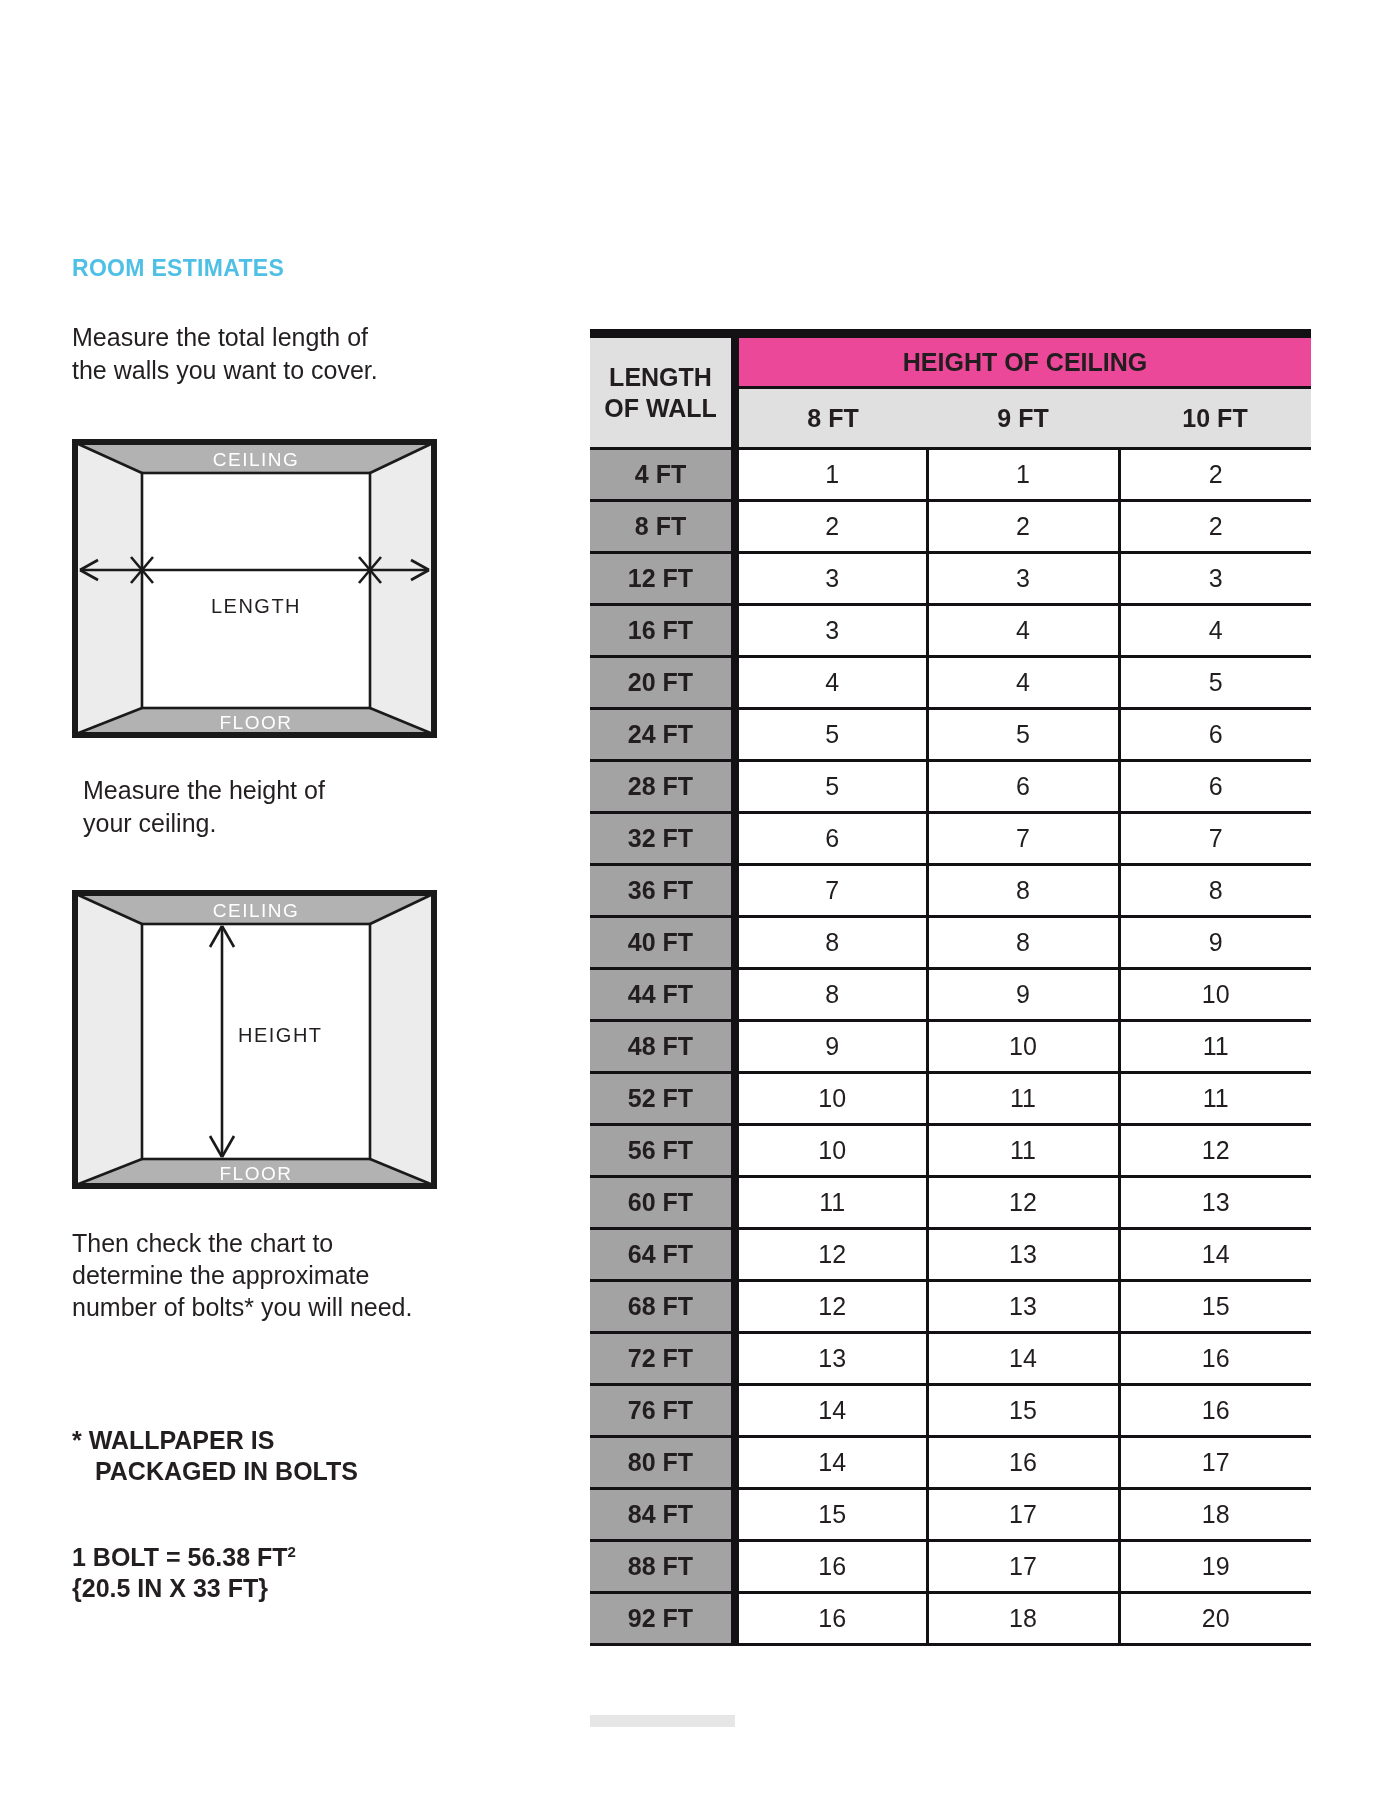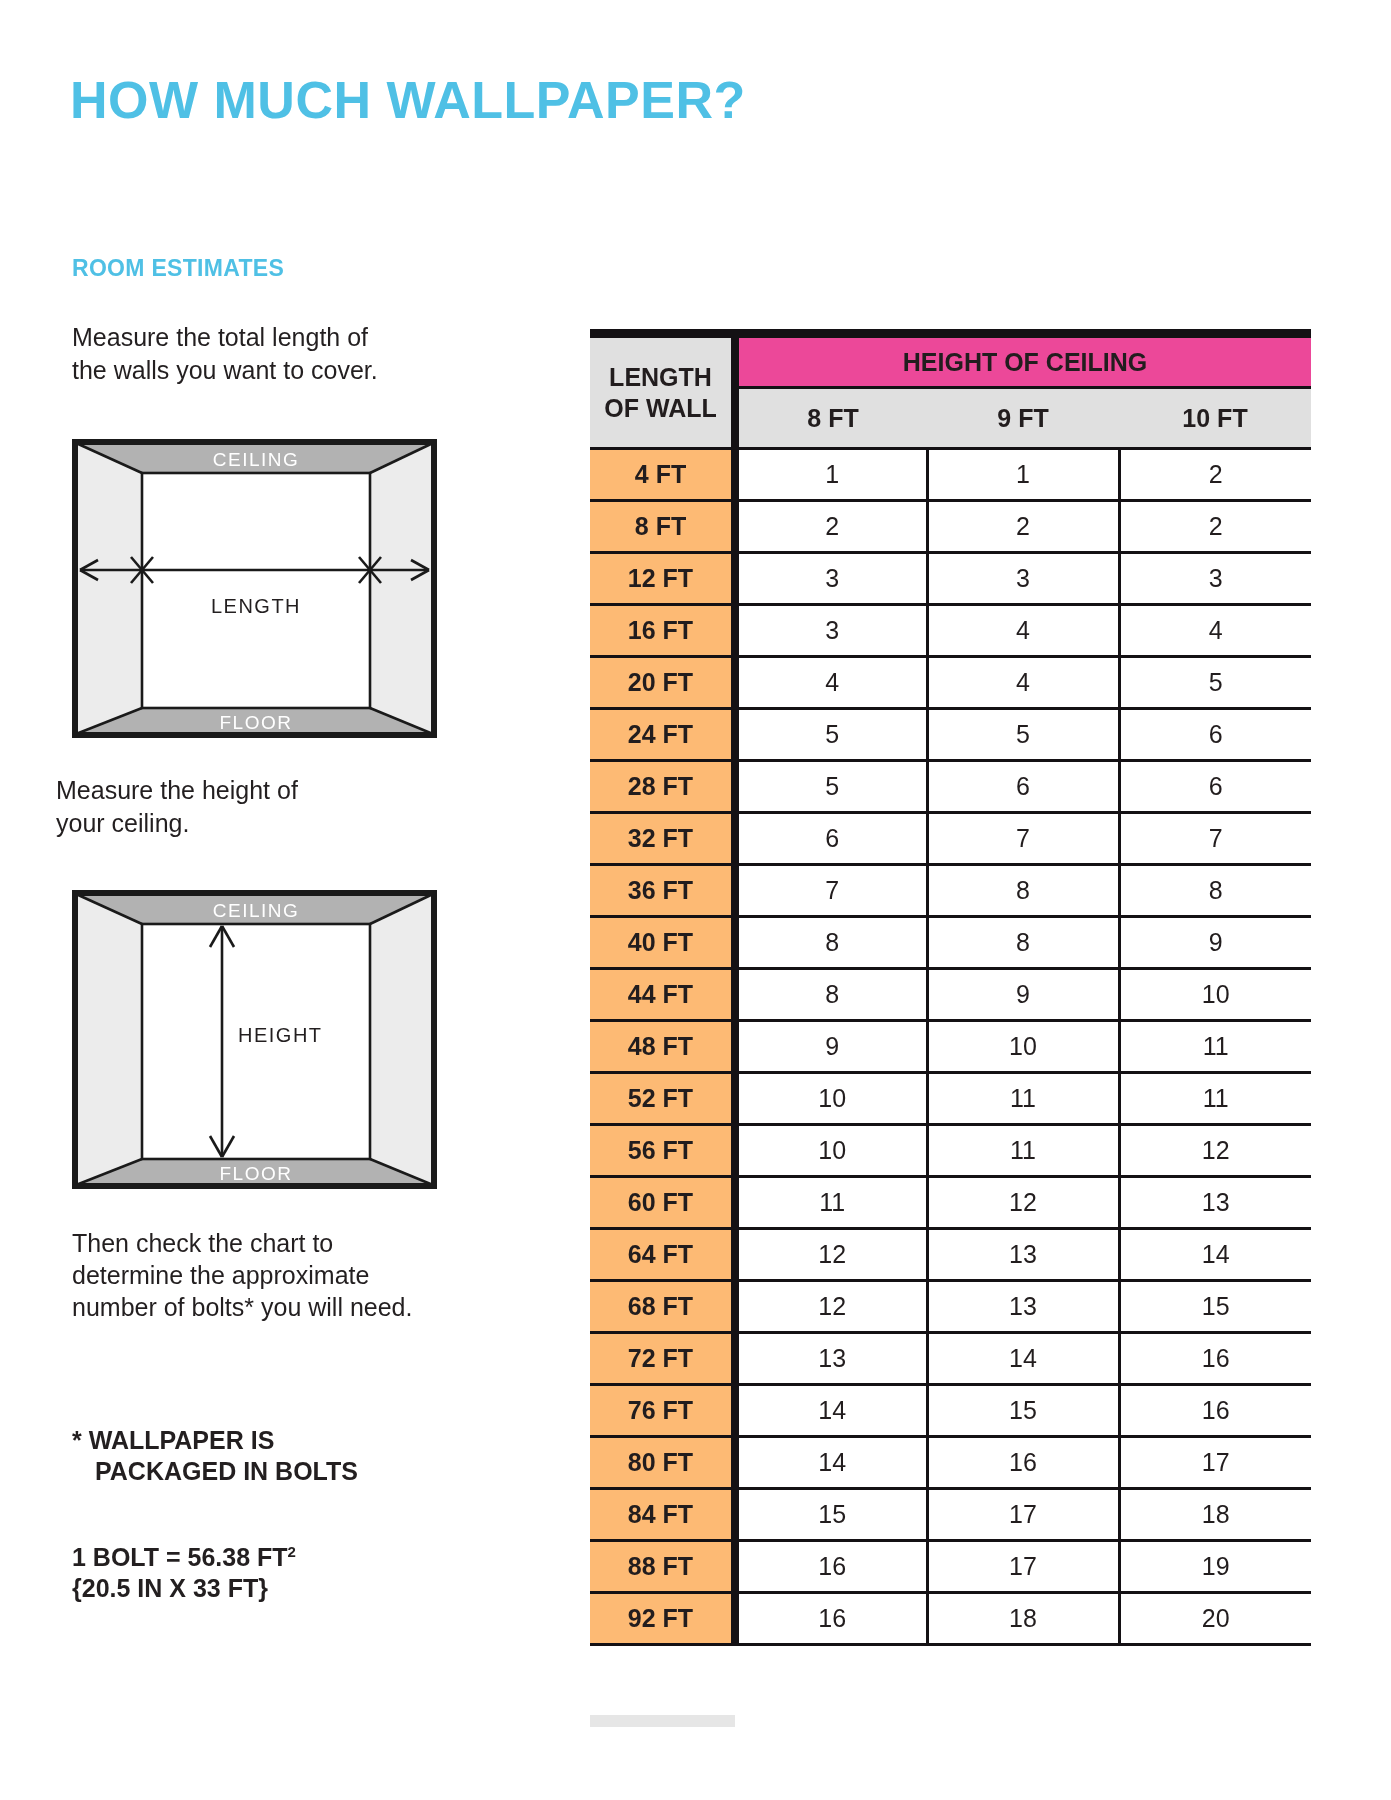--- a/index.html
+++ b/index.html
@@ -16,21 +16,21 @@
   }
   .section-heading {
     font-size:23px; font-weight:700; color:#4fc0e5; letter-spacing:0.3px;
     white-space:nowrap;
   }
   .room-heading { left:72px; top:255px; }
   .table-heading { left:590px; top:255px; width:721px; text-align:center; }
   .body-text { font-size:25px; line-height:33px; color:#231f20; }
   .body-text span { display:block; }
   .p1 { left:72px; top:321px; }
-  .p2 { left:56px; top:774px; }
+  .p2 { left:83px; top:774px; }
   .p3 { left:72px; top:1227px; line-height:32px; }
   .footnote { left:72px; top:1425px; font-size:25px; line-height:31px; font-weight:700; }
   .footnote .indent { display:block; margin-left:23px; }
   .boltinfo { left:72px; top:1542px; font-size:25px; line-height:31px; font-weight:700; }
   .boltinfo span { display:block; }
   .boltinfo sup { font-size:60%; line-height:0; }
   .diagram1 { left:72px; top:439px; }
   .diagram2 { left:72px; top:890px; }
   svg text {
     font-family:"Liberation Sans","DejaVu Sans",sans-serif;
@@ -50,36 +50,35 @@
     border-bottom:3px solid #141114;
   }
   .bolts-table .corner {
     background:#e0e0e0; font-weight:700;
     border-right:8px solid #141114; line-height:31px;
   }
   .bolts-table .corner span { display:block; }
   .bolts-table .group-head { background:#ec4899; font-weight:700; height:48px; }
   .bolts-table .col-head { background:#e0e0e0; font-weight:700; height:58px; }
   .bolts-table .lbl {
-    background:#fdba74; font-weight:700;
+    background:#a3a3a3; font-weight:700;
     border-right:8px solid #141114;
   }
   .bolts-table tbody tr { height:52px; }
   .bolts-table .val { background:#ffffff; font-weight:400; }
   .bolts-table .sep { border-left:3px solid #141114; }
   .table-foot-strip {
     left:590px; top:1715px; width:145px; height:12px; background:#e6e6e6;
   }
 </style>
 </head>
 <body>
 
 <div class="page">
 
-  <div class="abs page-title">HOW MUCH WALLPAPER?</div>
 
   <div class="abs section-heading room-heading">ROOM ESTIMATES</div>
 
   <div class="abs body-text p1">
     <span>Measure the total length of</span>
     <span>the walls you want to cover.</span>
   </div>
 
   <svg class="abs diagram1" width="365" height="299" viewBox="0 0 365 299">
     <polygon points="4,4 361,4 298,34 70,34" fill="#b2b2b2"></polygon>

